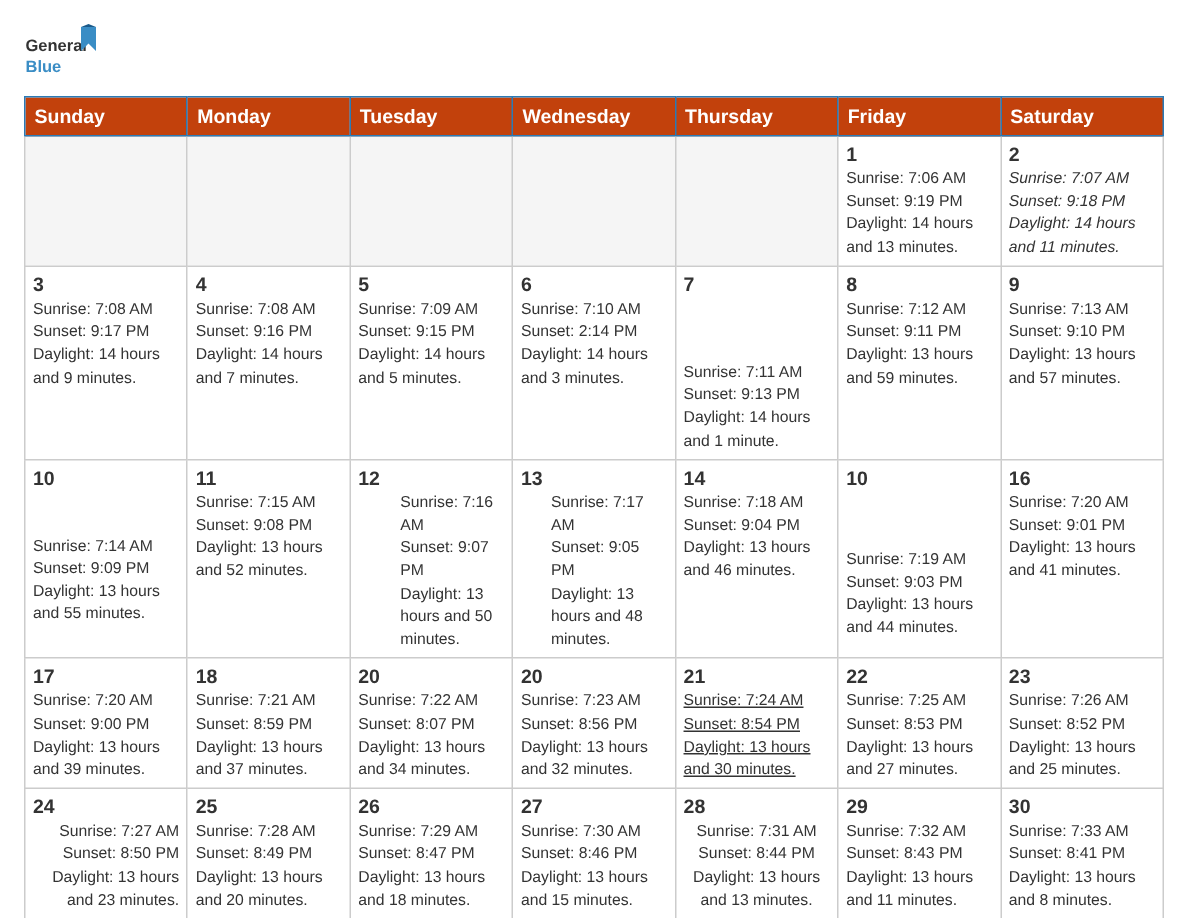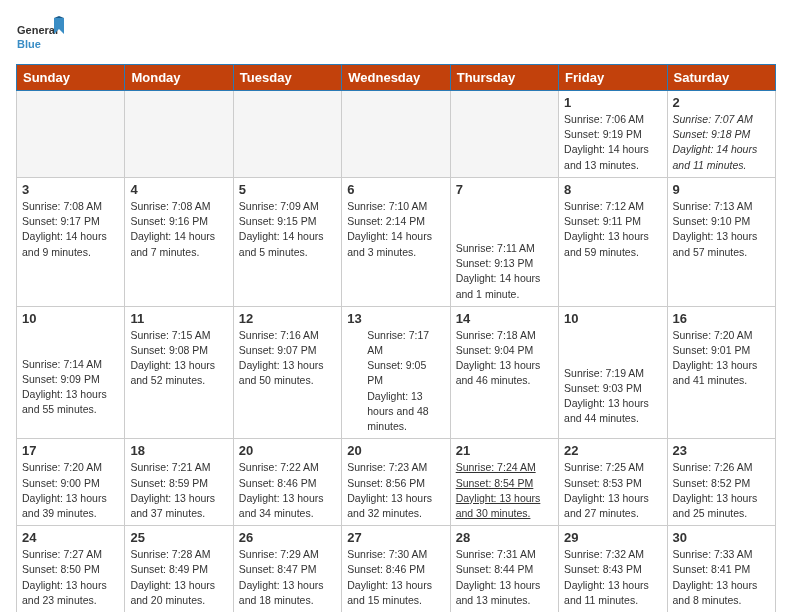--- a/index.html
+++ b/index.html
@@ -167,21 +167,21 @@
 Daylight: 13 hours and 55 minutes.</div>
         </td>
         <td>
           <span class="day-number">11</span>
           <div class="day-info" style="white-space: pre-line;">Sunrise: 7:15 AM
 Sunset: 9:08 PM
 Daylight: 13 hours and 52 minutes.</div>
         </td>
         <td>
           <span class="day-number">12</span>
-          <div class="day-info" style="white-space: pre-line;">Sunrise: 7:16 AM
+          <div class="day-info" style="white-space: pre-line; margin-left: 28px;">Sunrise: 7:16 AM
 Sunset: 9:07 PM
 Daylight: 13 hours and 50 minutes.</div>
         </td>
         <td>
           <span class="day-number">13</span>
           <div class="day-info" style="white-space: pre-line; margin-left: 20px;">Sunrise: 7:17 AM
 Sunset: 9:05 PM
 Daylight: 13 hours and 48 minutes.</div>
         </td>
         <td>
@@ -212,21 +212,21 @@
         </td>
         <td>
           <span class="day-number">18</span>
           <div class="day-info" style="white-space: pre-line;">Sunrise: 7:21 AM
 Sunset: 8:59 PM
 Daylight: 13 hours and 37 minutes.</div>
         </td>
         <td>
           <span class="day-number">20</span>
           <div class="day-info" style="white-space: pre-line;">Sunrise: 7:22 AM
-Sunset: 8:46 PM
+Sunset: 8:07 PM
 Daylight: 13 hours and 34 minutes.</div>
         </td>
         <td>
           <span class="day-number">20</span>
           <div class="day-info" style="white-space: pre-line;">Sunrise: 7:23 AM
 Sunset: 8:56 PM
 Daylight: 13 hours and 32 minutes.</div>
         </td>
         <td>
           <span class="day-number">21</span>
@@ -243,21 +243,21 @@
         <td>
           <span class="day-number">23</span>
           <div class="day-info" style="white-space: pre-line;">Sunrise: 7:26 AM
 Sunset: 8:52 PM
 Daylight: 13 hours and 25 minutes.</div>
         </td>
       </tr>
       <tr class="week-row">
         <td>
           <span class="day-number">24</span>
-          <div class="day-info" style="white-space: pre-line;">Sunrise: 7:27 AM
+          <div class="day-info" style="white-space: pre-line; text-align: right;">Sunrise: 7:27 AM
 Sunset: 8:50 PM
 Daylight: 13 hours and 23 minutes.</div>
         </td>
         <td>
           <span class="day-number">25</span>
           <div class="day-info" style="white-space: pre-line;">Sunrise: 7:28 AM
 Sunset: 8:49 PM
 Daylight: 13 hours and 20 minutes.</div>
         </td>
         <td>
@@ -267,21 +267,21 @@
 Daylight: 13 hours and 18 minutes.</div>
         </td>
         <td>
           <span class="day-number">27</span>
           <div class="day-info" style="white-space: pre-line;">Sunrise: 7:30 AM
 Sunset: 8:46 PM
 Daylight: 13 hours and 15 minutes.</div>
         </td>
         <td>
           <span class="day-number">28</span>
-          <div class="day-info" style="white-space: pre-line;">Sunrise: 7:31 AM
+          <div class="day-info" style="white-space: pre-line; text-align: center;">Sunrise: 7:31 AM
 Sunset: 8:44 PM
 Daylight: 13 hours and 13 minutes.</div>
         </td>
         <td>
           <span class="day-number">29</span>
           <div class="day-info" style="white-space: pre-line;">Sunrise: 7:32 AM
 Sunset: 8:43 PM
 Daylight: 13 hours and 11 minutes.</div>
         </td>
         <td>

